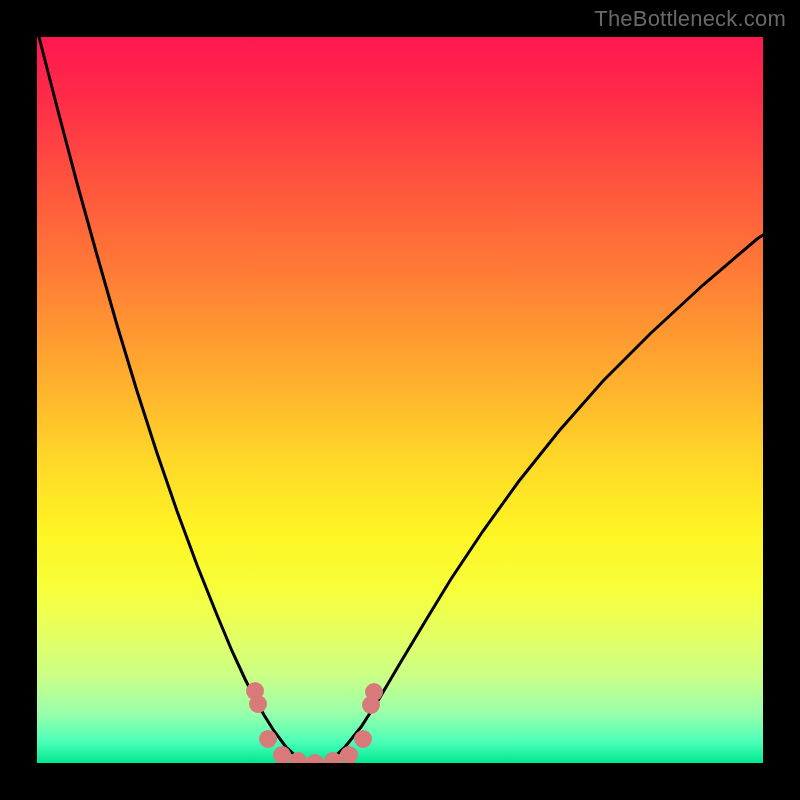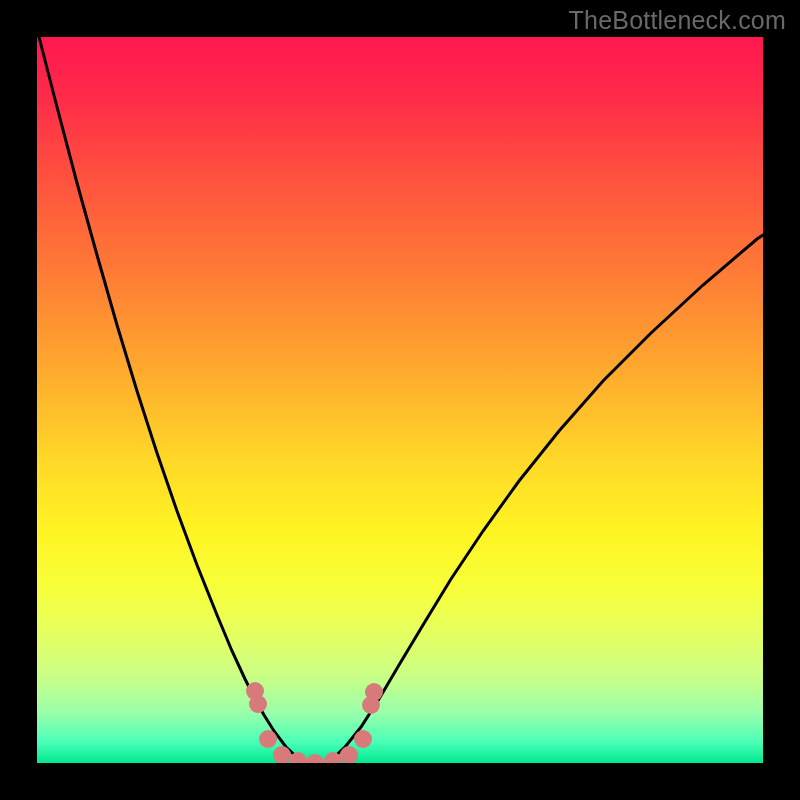--- a/index.html
+++ b/index.html
@@ -40,21 +40,21 @@
       #9bffaa 93%,
       #4dffb8 97%,
       #00e890 100%
     );
   }
   .watermark {
     position: absolute;
     top: 6px;
     right: 14px;
     color: #696969;
-    font-size: 25px;
+    font-size: 22px;
     font-weight: 400;
     letter-spacing: 0.2px;
   }
   svg.curves {
     position: absolute;
     left: 0;
     top: 0;
   }
 </style>
 </head>

